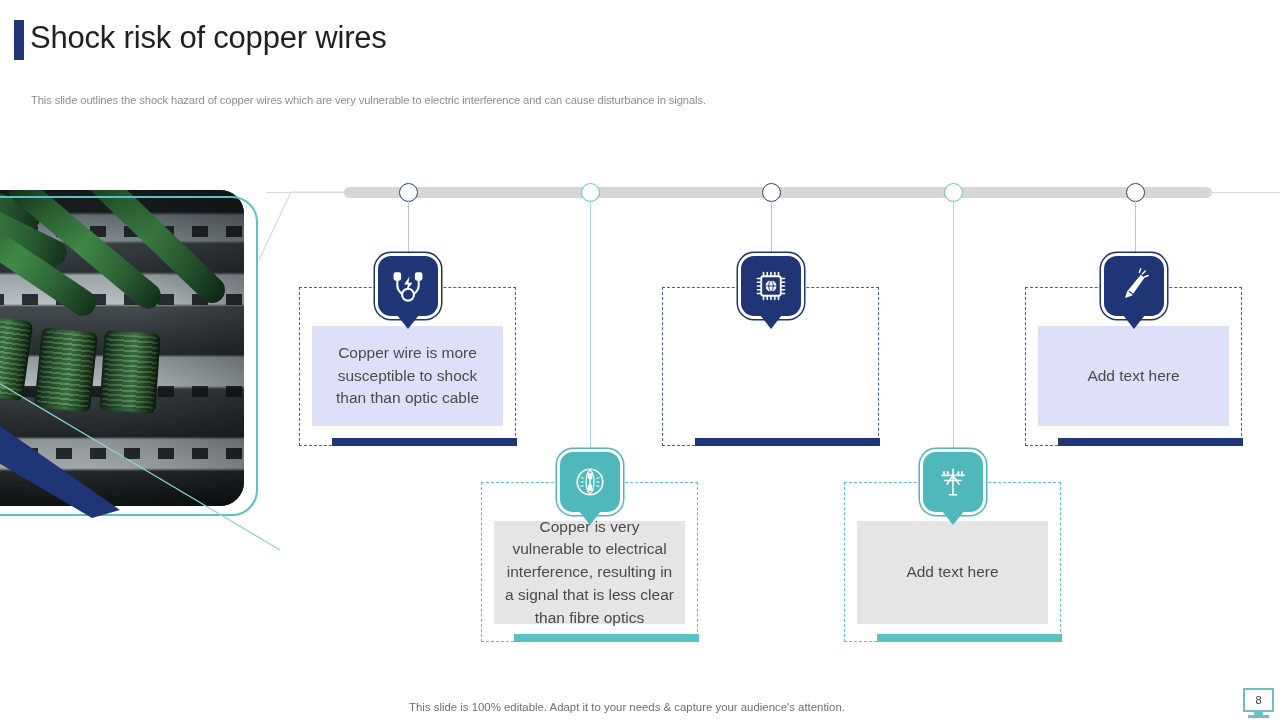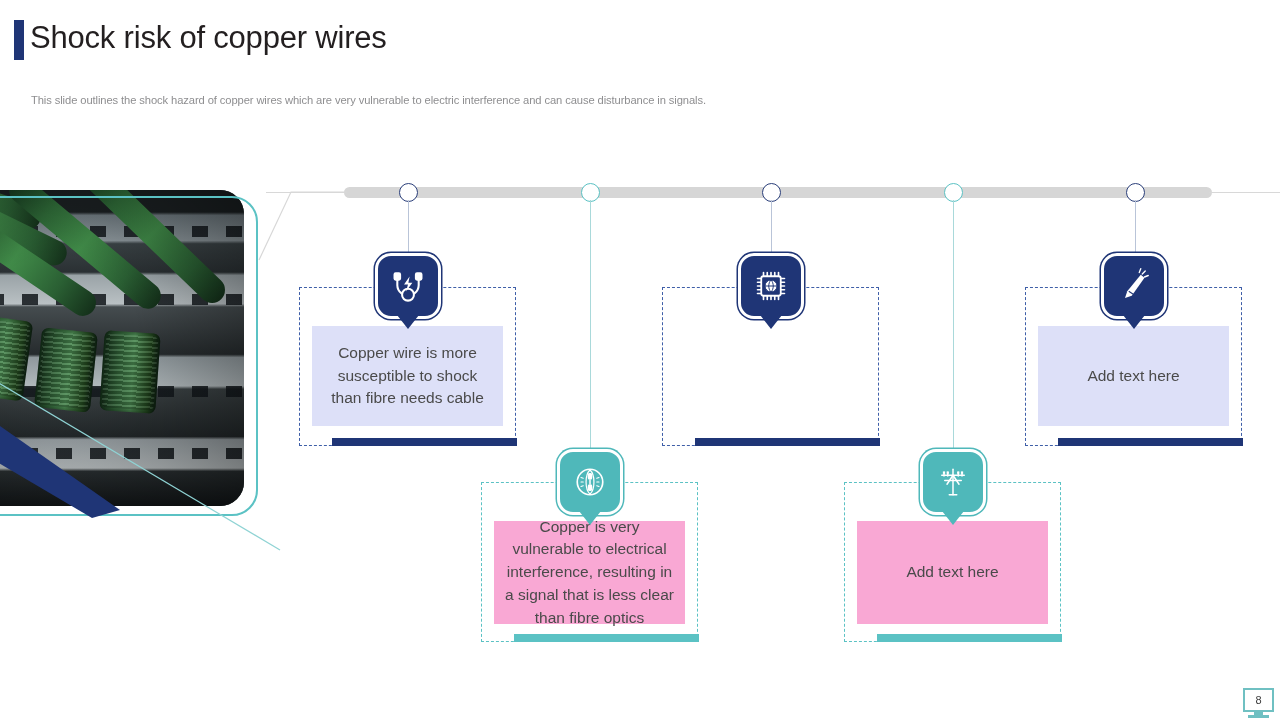--- a/index.html
+++ b/index.html
@@ -123,21 +123,21 @@
   }
   .card.teal-card { border-color: #5bc2c4; }
   .card-inner {
     position: absolute; left: 12px; right: 12px;
     background: #dde0f8;
     display: flex; align-items: center; justify-content: center;
     text-align: center;
     color: #4a4a4a; font-size: 15.5px; line-height: 1.47;
     padding: 8px 10px;
   }
-  .card.teal-card .card-inner { background: #f9a8d4; }
+  .card.teal-card .card-inner { background: #e5e5e5; }
   .card-bottom {
     position: absolute; left: 32px; height: 8px; background: #1f3576;
   }
   .card.teal-card .card-bottom { background: #5bc2c4; }
 
   
   .badge {
     position: absolute; width: 66px; height: 66px;
     border-radius: 16px; background: #1f3576;
     border: 3px solid #ffffff;
@@ -222,21 +222,21 @@
   <div class="tl-dot teal" style="left:944px;"></div>
   <div class="tl-dot" style="left:1126px;"></div>
 
   <div class="tl-stem" style="left:408px; top:200px; height:54px;"></div>
   <div class="tl-stem teal" style="left:590px; top:200px; height:250px;"></div>
   <div class="tl-stem" style="left:771px; top:200px; height:54px;"></div>
   <div class="tl-stem teal" style="left:953px; top:200px; height:250px;"></div>
   <div class="tl-stem" style="left:1135px; top:200px; height:54px;"></div>
 
   <div class="card" style="left:299px; top:287px; width:217px; height:159px;">
-    <div class="card-inner" style="top:38px; height:100px;">Copper wire is more susceptible to shock than fibre needs cable</div>
+    <div class="card-inner" style="top:38px; height:100px;">Copper wire is more susceptible to shock than than optic cable</div>
     <div class="card-bottom" style="left:32px; width:185px; bottom:-1px;"></div>
   </div>
   <div class="badge" style="left:375px; top:253px;">
     <svg width="38" height="38" viewBox="0 0 48 48" aria-hidden="true">
       <g fill="none" stroke="#ffffff" stroke-width="2.6" stroke-linecap="round" stroke-linejoin="round">
         <rect x="7" y="8" width="7" height="8" rx="1.4" fill="#ffffff"></rect>
         <rect x="34" y="8" width="7" height="8" rx="1.4" fill="#ffffff"></rect>
         <path d="M10.5 16 v7 a13 13 0 0 0 5 10"></path>
         <path d="M37.5 16 v7 a13 13 0 0 1 -5 10"></path>
         <circle cx="24" cy="35" r="7.5"></circle>
@@ -321,17 +321,18 @@
       <g fill="#ffffff">
         <rect x="10.5" y="10" width="3" height="3"></rect>
         <rect x="15.5" y="10" width="3" height="3"></rect>
         <rect x="29.5" y="10" width="3" height="3"></rect>
         <rect x="34.5" y="10" width="3" height="3"></rect>
       </g>
     </svg>
     <div class="badge-tip"></div>
   </div>
 
+  <div class="footer-note">This slide is 100% editable. Adapt it to your needs &amp; capture your audience's attention.</div>
   <div class="page-badge">8</div>
   <div class="page-badge-stand"></div>
   <div class="page-badge-foot"></div>
 
 </div>
 
 </body></html>

